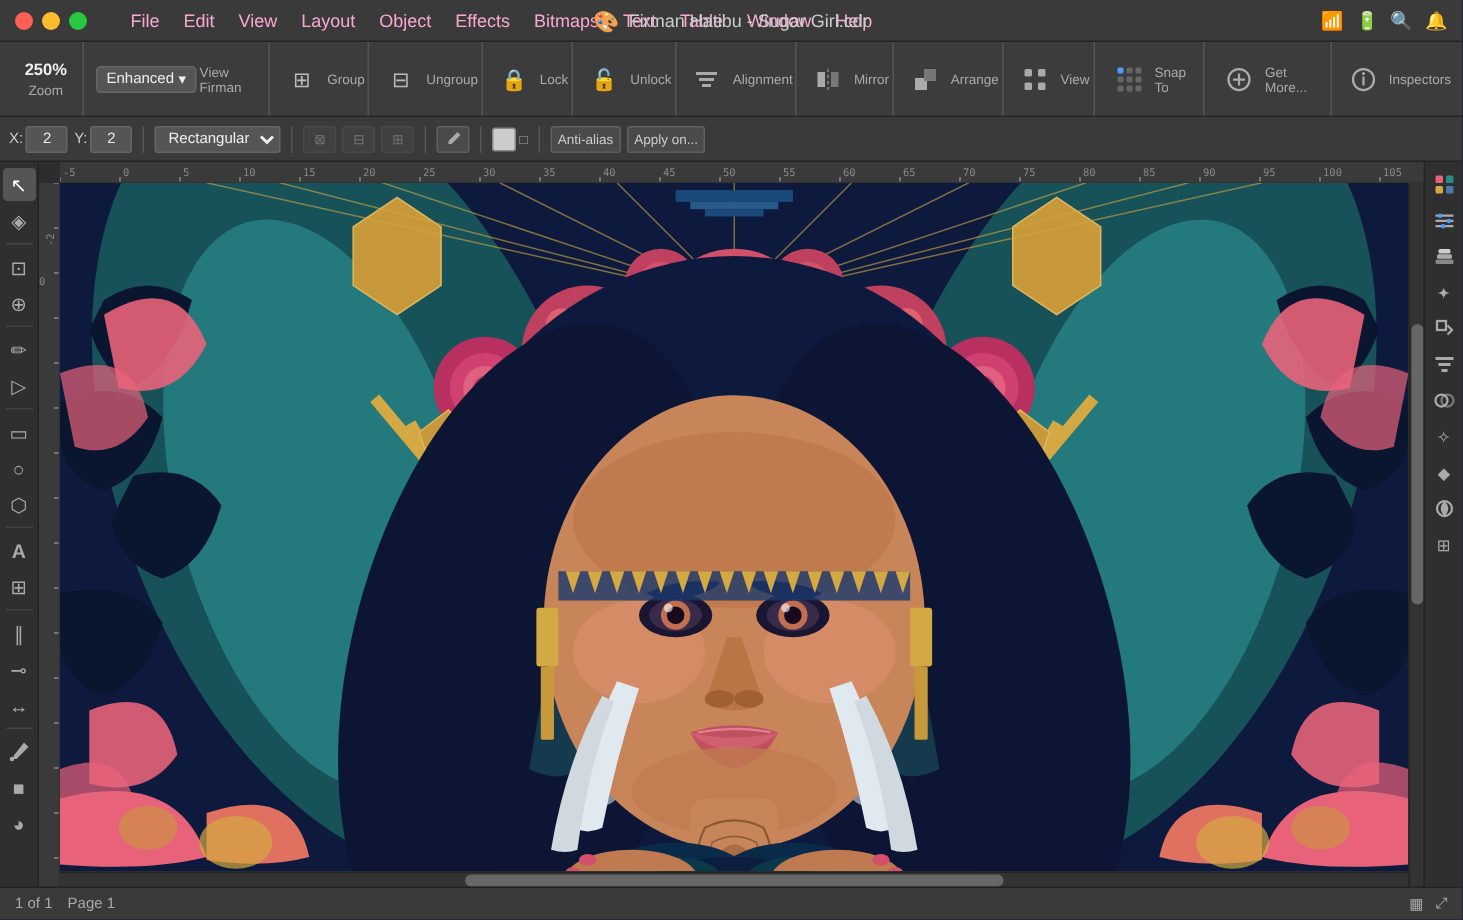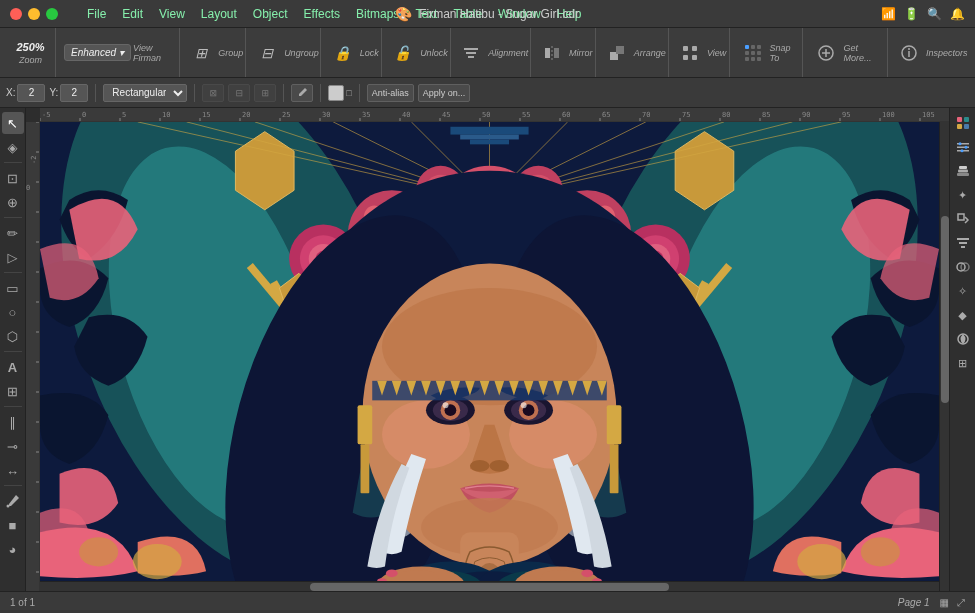--- a/index.html
+++ b/index.html
@@ -49,38 +49,37 @@
     .title-bar-menus {
       display: flex;
       gap: 2px;
       margin-left: 10px;
     }
     .menu-item {
       padding: 2px 7px;
       border-radius: 3px;
       cursor: pointer;
       font-size: 12px;
-      color: #86efac;
+      color: #f9a8d4;
     }
     .title-bar-right {
       margin-left: auto;
       display: flex;
       align-items: center;
       gap: 8px;
     }
 
     
     .toolbar {
       height: 50px;
       background: #3c3c3c;
       display: flex;
       padding: 0 6px;
       gap: 4px;
       border-bottom: 1px solid #222;
-      font-style: italic;
     }
     .toolbar-group {
       display: flex;
       flex-direction: row;
       align-items: center;
       justify-content: center;
       min-width: 50px;
       gap: 2px;
       padding: 2px 4px;
       border-right: 1px solid #555;
@@ -257,22 +256,21 @@
       border-top: 1px solid #222;
       display: flex;
       align-items: center;
       padding: 4px 10px;
       gap: 10px;
       font-size: 10px;
       color: #aaa;
     }
     .status-bar-center {
       flex: 1;
-      text-align: right;
-      font-style: italic;
+      text-align: left;
     }
     .status-bar-right {
       display: flex;
       gap: 8px;
     }
 
     
     .ruler-h {
       height: 14px;
       background: #3a3a3a;

